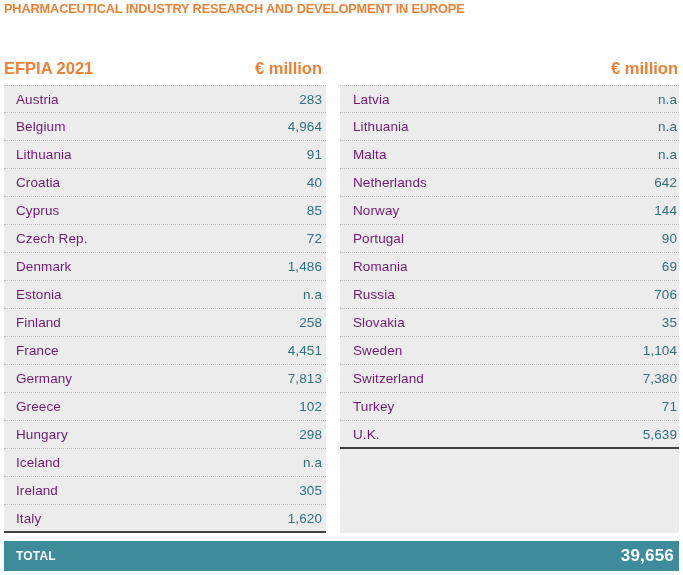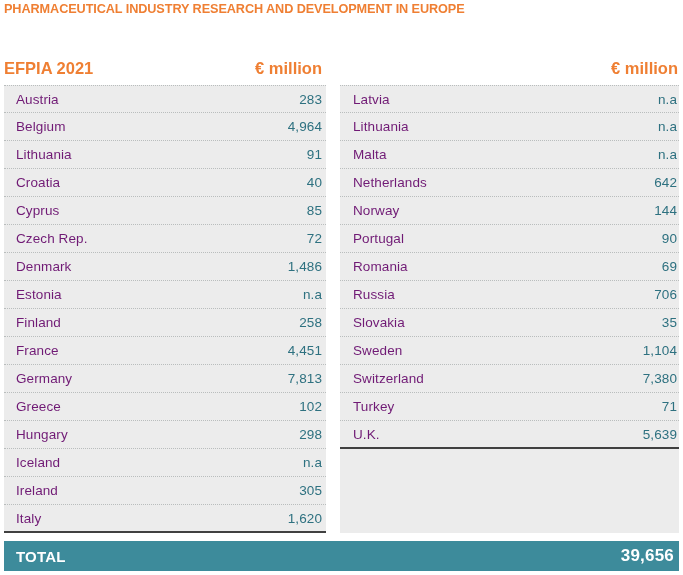--- a/index.html
+++ b/index.html
@@ -114,21 +114,21 @@
     top: 541px;
     width: 675px;
     height: 30px;
     background: #3d8b9b;
     display: flex;
     align-items: center;
     padding: 0 4px 0 12px;
     box-sizing: border-box;
   }
   .total-label {
-    font-size: 15px;
+    font-size: 12px;
     font-weight: bold;
     color: #ffffff;
     letter-spacing: 0.2px;
   }
   .total-value {
     margin-left: auto;
     font-size: 17px;
     font-weight: bold;
     color: #ffffff;
     letter-spacing: 0.2px;

